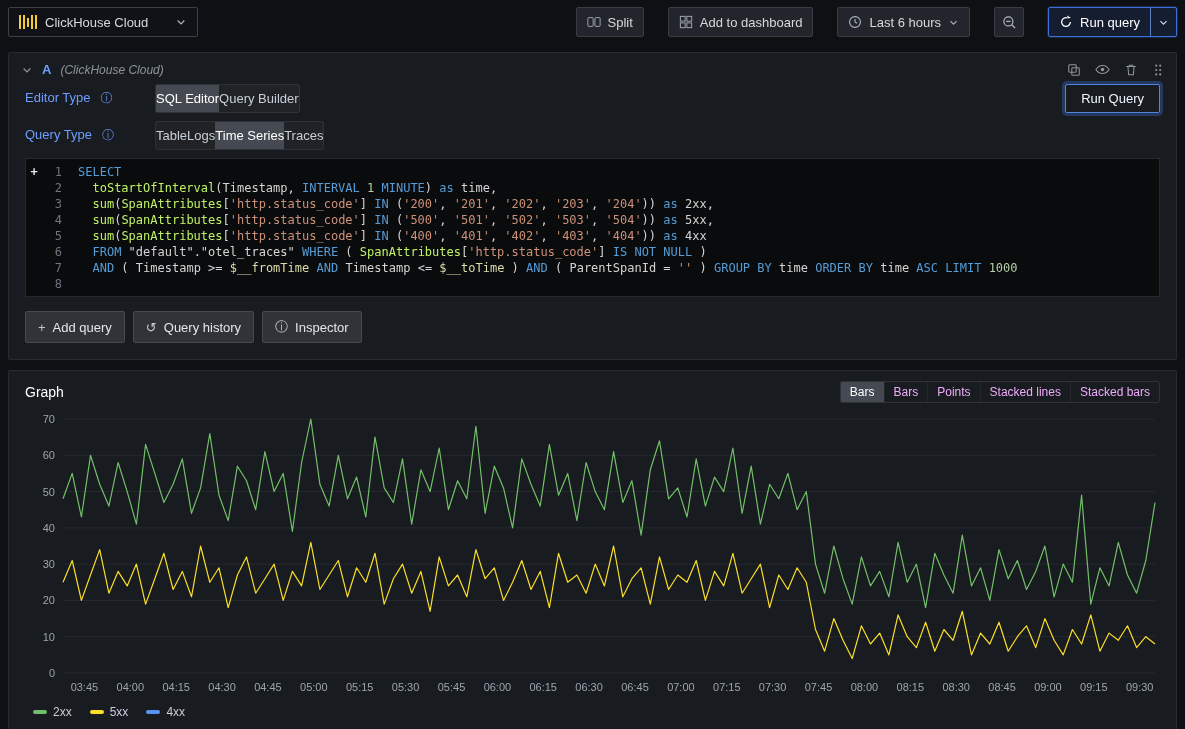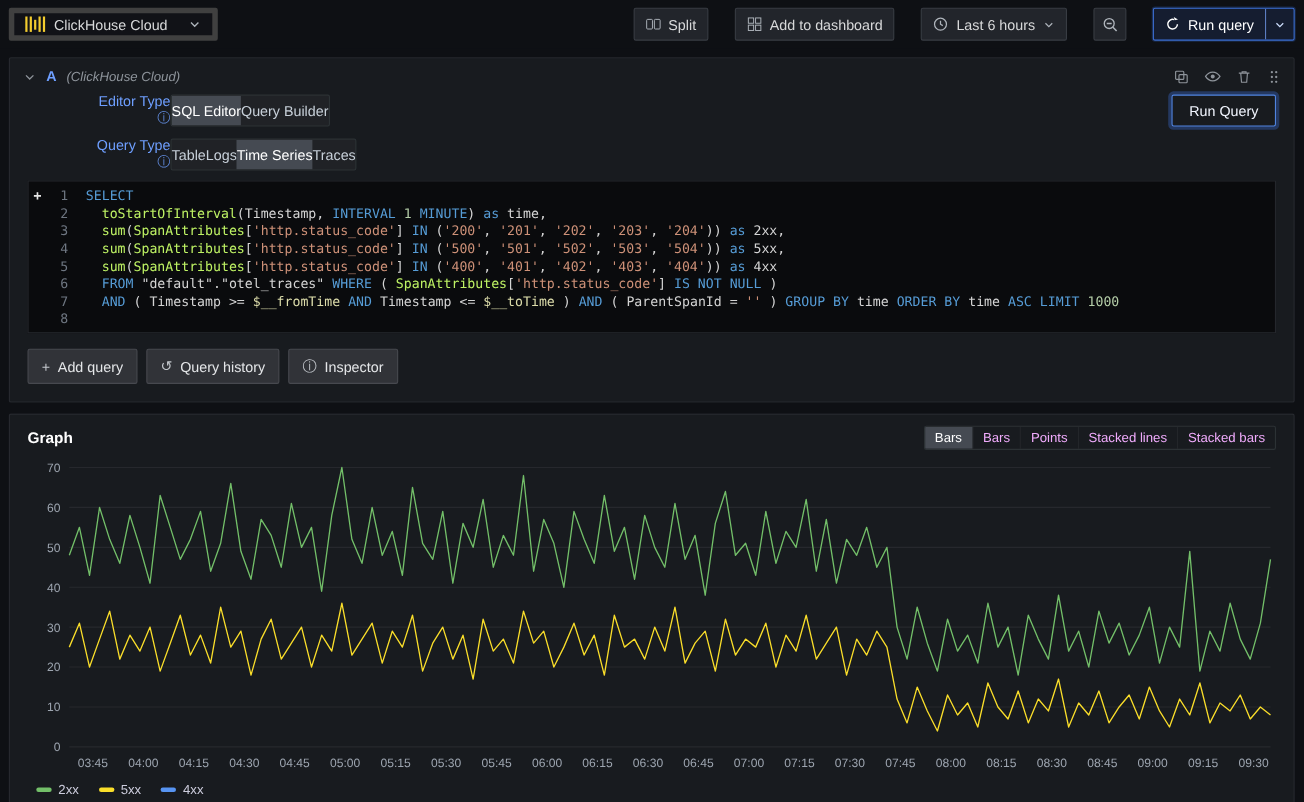--- a/index.html
+++ b/index.html
@@ -7,21 +7,21 @@
   body {
     background:#0e1014;
     font-family:"Liberation Sans","DejaVu Sans",sans-serif;
     font-size:13px; color:#d8d9da; overflow:hidden;
   }
   svg { display:block; }
   button { font-family:inherit; cursor:pointer; }
 
   
   .topbar { height:44px; display:flex; align-items:center; justify-content:space-between; padding:0 8px; background:#0e1014; }
-  .ds-picker { display:flex; align-items:center; gap:8px; height:30px; padding:0 10px; background:#111217; border:5px solid #404040; border-radius:2px; color:#d8d9da; font-size:13px; font-weight:500; min-width:190px; }
+  .ds-picker { display:flex; align-items:center; gap:8px; height:30px; padding:0 10px; background:#111217; border:1px solid #404040; border-radius:2px; color:#d8d9da; font-size:13px; font-weight:500; min-width:190px; }
   .ds-picker .caret { margin-left:auto; }
   .logo-bars { display:flex; gap:2px; align-items:flex-end; height:14px; }
   .logo-bars i { display:block; width:2px; background:#f3cc2e; height:14px; }
   .logo-bars i:nth-child(3){ height:9px; align-self:center; }
   .tb-right { display:flex; align-items:center; gap:24px; }
   .tb-btn { height:30px; display:flex; align-items:center; gap:7px; padding:0 10px; background:#22252b; border:1px solid #383c43; border-radius:2px; color:#d8d9da; font-size:13px; font-weight:500; }
   .tb-btn svg, .ds-picker svg { color:#aeb4bb; }
   .tb-btn.square { width:30px; padding:0; justify-content:center; }
   .run-group { display:flex; height:30px; border:1px solid #3d71d9; border-radius:2px; overflow:hidden; background:rgba(61,113,217,0.14); box-shadow:0 0 0 1px rgba(61,113,217,0.25); }
   .run-main { display:flex; align-items:center; gap:7px; padding:0 10px; background:transparent; border:none; color:#fff; font-size:13px; font-weight:500; }
@@ -32,21 +32,21 @@
   .panel { background:#181b1f; border:1px solid rgba(204,204,220,0.09); border-radius:2px; }
   .query-panel { margin-bottom:10px; padding-bottom:2px; }
 
   .q-head { display:flex; align-items:center; gap:9px; padding:9px 12px 7px 12px; }
   .q-head .refid { color:#6e9fff; font-weight:700; font-size:13px; }
   .q-head .ds-hint { color:#8e949b; font-style:italic; font-size:12px; }
   .q-icons { margin-left:auto; display:flex; align-items:center; gap:14px; }
   .icon-btn { background:none; border:none; color:#8e949b; padding:0; display:flex; align-items:center; }
 
   .q-row { display:flex; align-items:center; padding:0 16px; margin-bottom:8px; }
-  .q-label { width:130px; display:flex; align-items:flex-end; gap:0; color:#6e9fff; font-size:13px; font-weight:500;flex-direction:column; }
+  .q-label { width:130px; display:flex; align-items:flex-start; gap:10px; color:#6e9fff; font-size:13px; font-weight:500; }
   .info-glyph { color:#6e9fff; font-size:12px; opacity:.85; background:none; border:none; padding:0; }
 
   .seg { display:inline-flex; background:#202226; border:1px solid #2c3235; border-radius:2px; overflow:hidden; }
   .seg button { background:transparent; border:none; color:#c7d0d9; font-size:13px; padding:6px 0; font-weight:500; }
   .seg button.selected { background:#454a52; color:#ffffff; }
 
   .panel-run { margin-left:auto; background:#181b1f; border:1px solid #5084e0; border-radius:2px; color:#f2f6ff; font-size:13px; font-weight:500; padding:6px 15px; box-shadow:0 0 0 3px rgba(61,113,217,0.35); }
 
   
   .code-editor { margin:6px 16px 0 16px; background:#0a0b0d; border:1px solid #24272c; padding:5px 0 4px 0; font-family:"DejaVu Sans Mono","Liberation Mono",monospace; font-size:12px; line-height:16px; }
@@ -62,21 +62,21 @@
   .tk-var { color:#dcdcaa; }
   .tk-id  { color:#d4d4d4; }
 
   .q-foot { display:flex; gap:8px; padding:14px 16px 14px 16px; }
   .btn-sec { display:flex; align-items:center; gap:7px; background:#313338; border:1px solid #47494f; border-radius:2px; color:#e4e6e8; font-size:13px; font-weight:500; padding:6px 12px; }
   .btn-sec .bicon { color:#c3c7cc; font-size:13px; }
 
   
   .graph-panel { padding:10px 16px 8px 16px; }
   .g-head { display:flex; align-items:center; justify-content:space-between; margin-bottom:8px; }
-  .g-title { font-size:14px; font-weight:700; color:#ffffff; }
+  .g-title { font-size:14px; font-weight:400; color:#ffffff; }
   .modes { display:inline-flex; border:1px solid #2c3235; border-radius:2px; overflow:hidden; background:#181b1f; }
   .modes button { background:transparent; border:none; border-left:1px solid rgba(255,255,255,0.05); color:#f0abfc; font-size:12px; padding:3px 9px; }
   .modes button:first-child { border-left:none; }
   .modes button.selected { background:#454a52; color:#fff; }
   .axis { fill:#9da5b0; font-size:11px; font-family:"Liberation Sans","DejaVu Sans",sans-serif; }
   .legend { display:flex; gap:18px; align-items:center; padding:2px 0 2px 8px; }
   .legend-item { display:flex; align-items:center; gap:6px; color:#ccccdc; font-size:12px; cursor:pointer; }
   .swatch { width:14px; height:4px; border-radius:2px; display:inline-block; }
 </style>
 </head>

